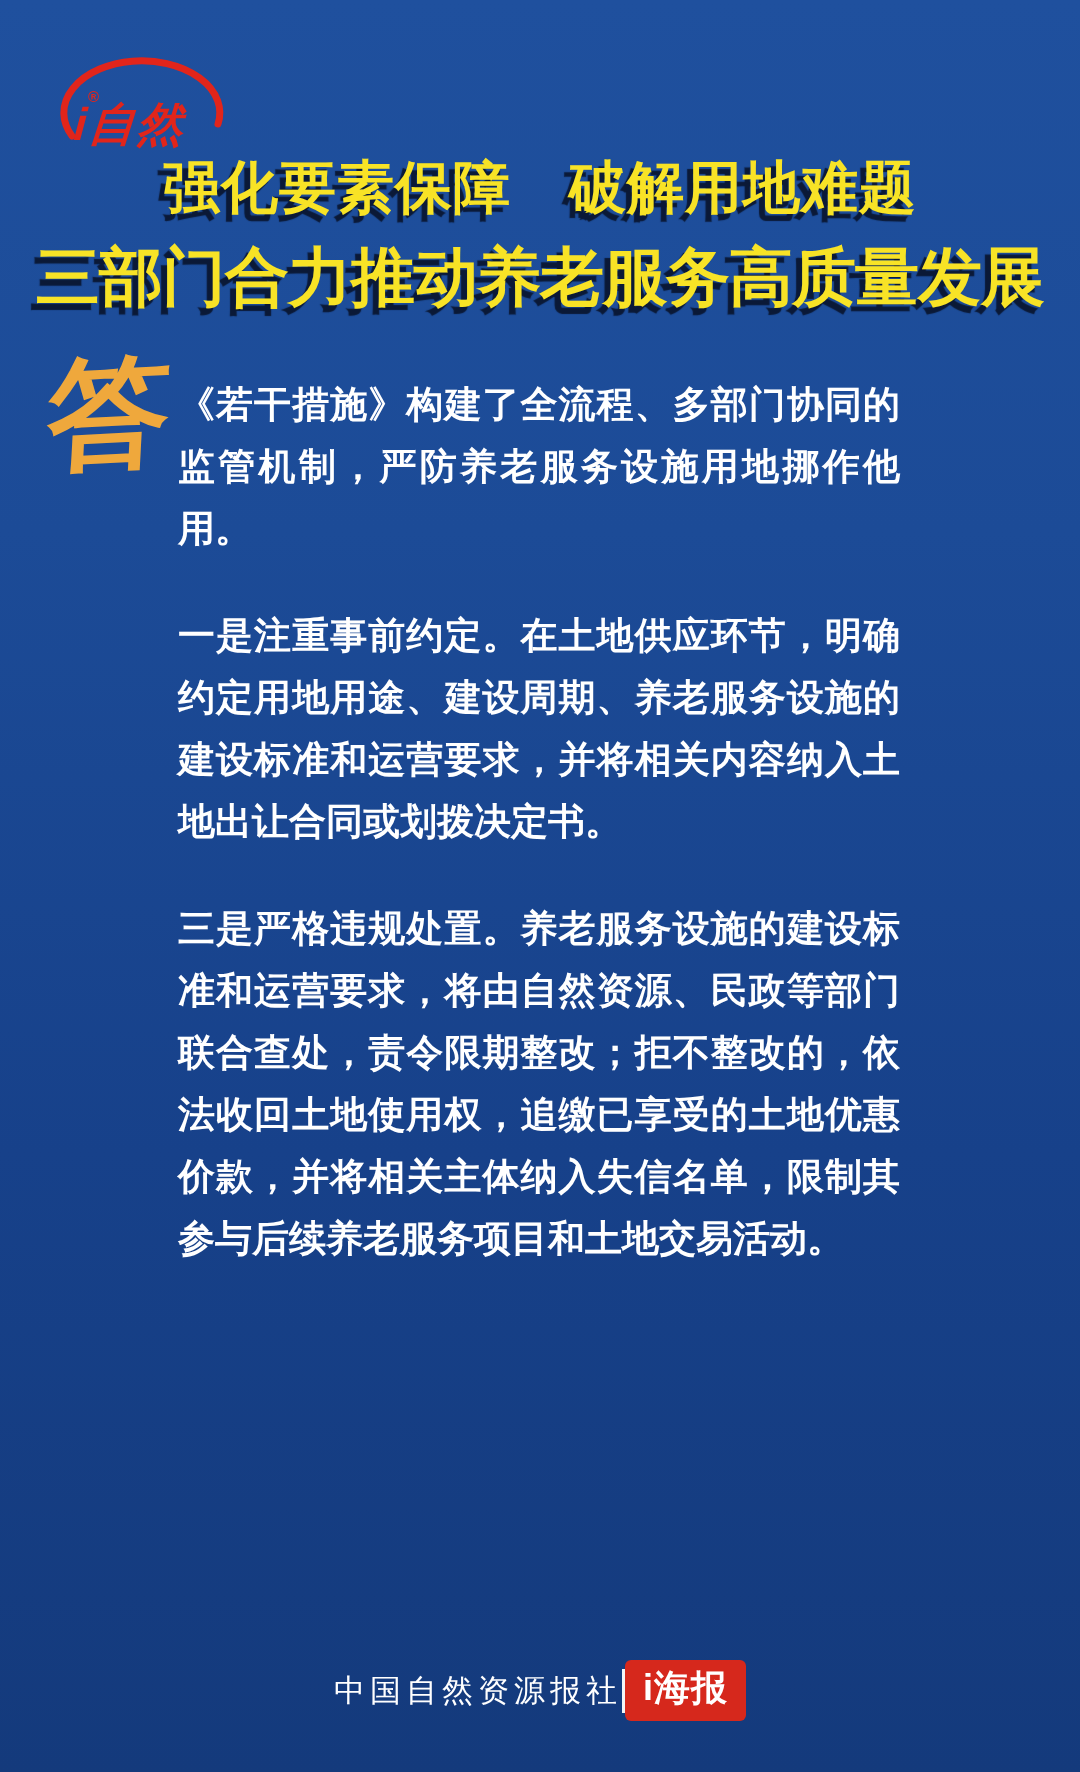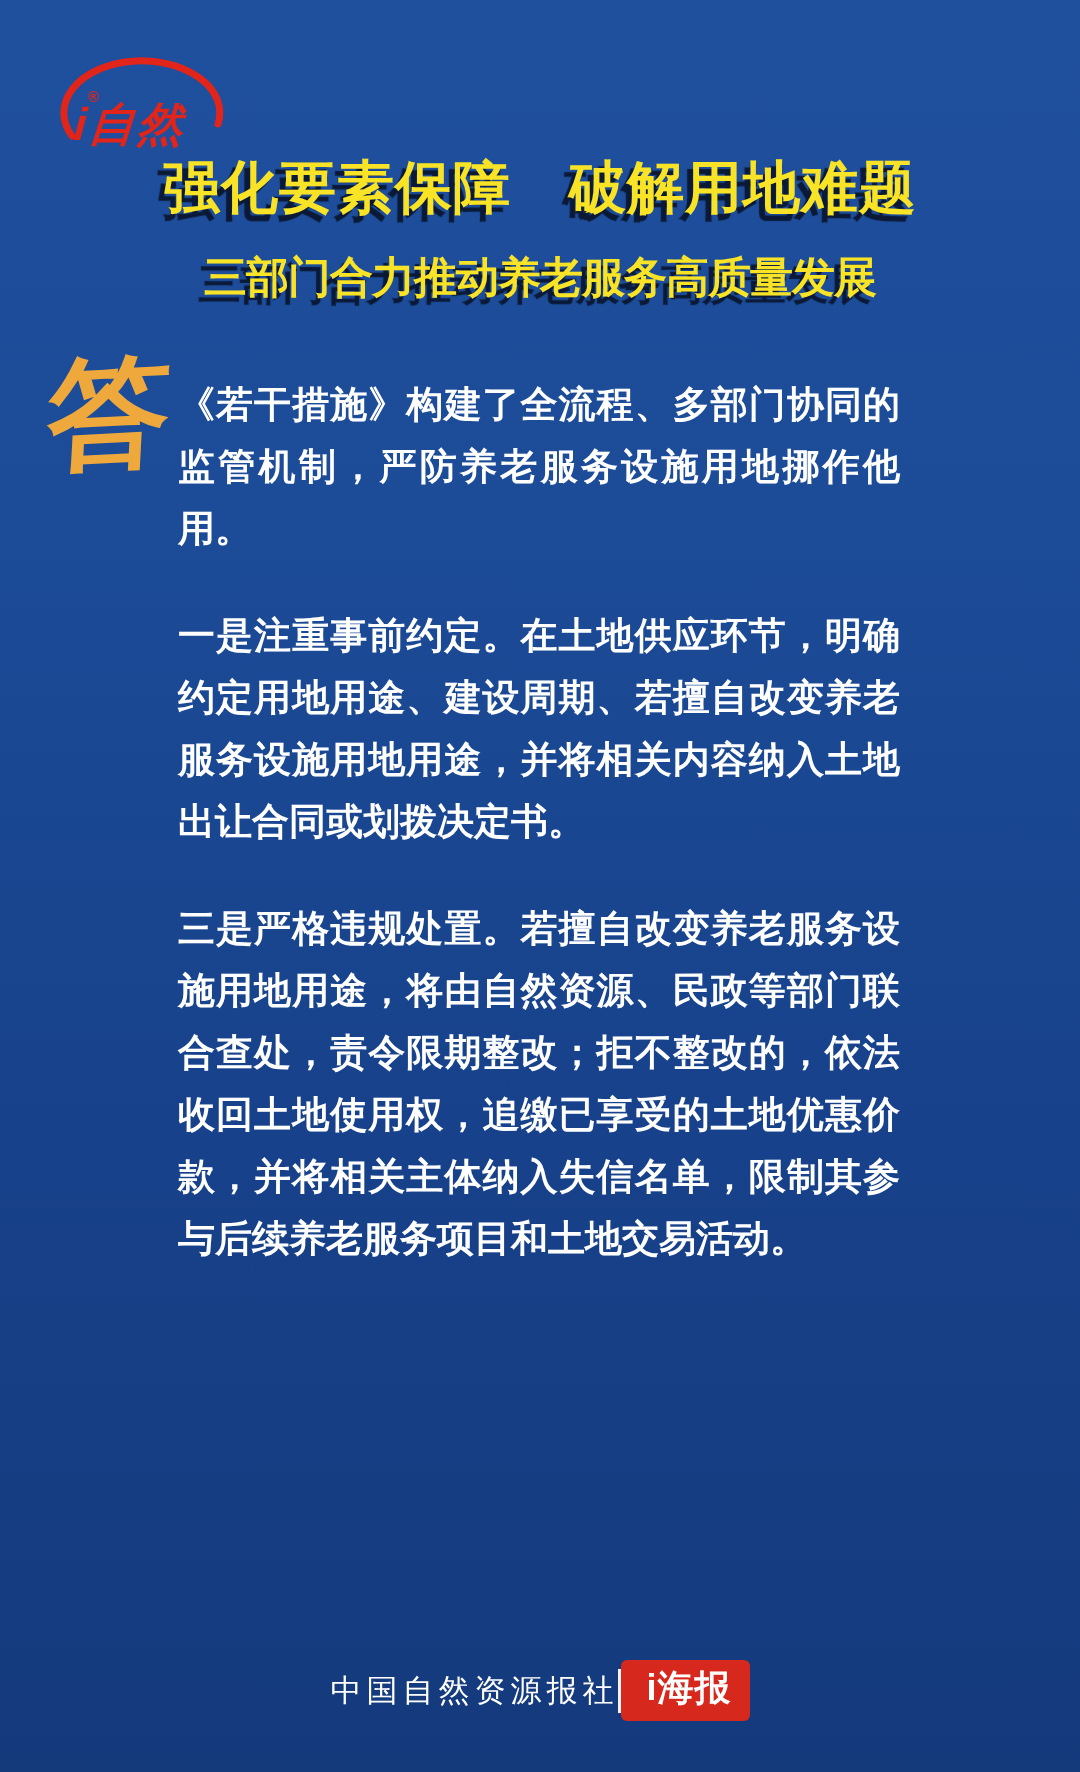--- a/index.html
+++ b/index.html
@@ -45,21 +45,21 @@
     position: absolute;
     left: 0; top: 142px;
     width: 100%;
     text-align: center;
     color: #f8e326;
     font-weight: 900;
     line-height: 90px;
   }
   .title-line1 { font-size: 57px; letter-spacing: 1px;
     text-shadow: -6px 7px 1px rgba(9,20,44,0.9); }
-  .title-line2 { font-size: 43px; letter-spacing: -1px;
+  .title-line2 { font-size: 64px; letter-spacing: -1px;
     text-shadow: -6px 7px 1px rgba(9,20,44,0.9); }
 
   
   .answer {
     position: absolute;
     left: 48px; top: 348px;
     font-size: 122px;
     line-height: 130px;
     font-weight: 900;
     color: #efa83c;
@@ -100,21 +100,21 @@
   .footer-divider {
     width: 3px; height: 44px;
     background: #ffffff;
     opacity: 0.95;
   }
   .badge {
     background: #d6281c;
     color: #ffffff;
     font-size: 36px;
     font-weight: 900;
-    padding: 4px 18px 8px 25px;
+    padding: 4px 18px 8px 18px;
     border-radius: 6px;
     letter-spacing: 1px;
   }
 </style>
 </head>
 <body>
 
 <div class="poster">
 
   <div class="logo">
@@ -127,22 +127,22 @@
 
   <div class="title">
     <div class="title-line1">强化要素保障　破解用地难题</div>
     <div class="title-line2">三部门合力推动养老服务高质量发展</div>
   </div>
 
   <div class="answer">答</div>
 
   <div class="body">
     <p>《若干措施》构建了全流程、多部门协同的监管机制，严防养老服务设施用地挪作他用。</p>
-    <p>一是注重事前约定。在土地供应环节，明确约定用地用途、建设周期、若擅自改变养老服务设施用地用途，并将相关内容纳入土地出让合同或划拨决定书。</p>
-    <p>三是严格违规处置。若擅自改变养老服务设施用地用途，将由自然资源、民政等部门联合查处，责令限期整改；拒不整改的，依法收回土地使用权，追缴已享受的土地优惠价款，并将相关主体纳入失信名单，限制其参与后续养老服务项目和土地交易活动。</p>
+    <p>一是注重事前约定。在土地供应环节，明确约定用地用途、建设周期、养老服务设施的建设标准和运营要求，并将相关内容纳入土地出让合同或划拨决定书。</p>
+    <p>三是严格违规处置。养老服务设施的建设标准和运营要求，将由自然资源、民政等部门联合查处，责令限期整改；拒不整改的，依法收回土地使用权，追缴已享受的土地优惠价款，并将相关主体纳入失信名单，限制其参与后续养老服务项目和土地交易活动。</p>
   </div>
 
   <div class="footer">
     <span class="publisher">中国自然资源报社</span>
     <span class="footer-divider"></span>
     <span class="badge">i海报</span>
   </div>
 
 </div>
 

